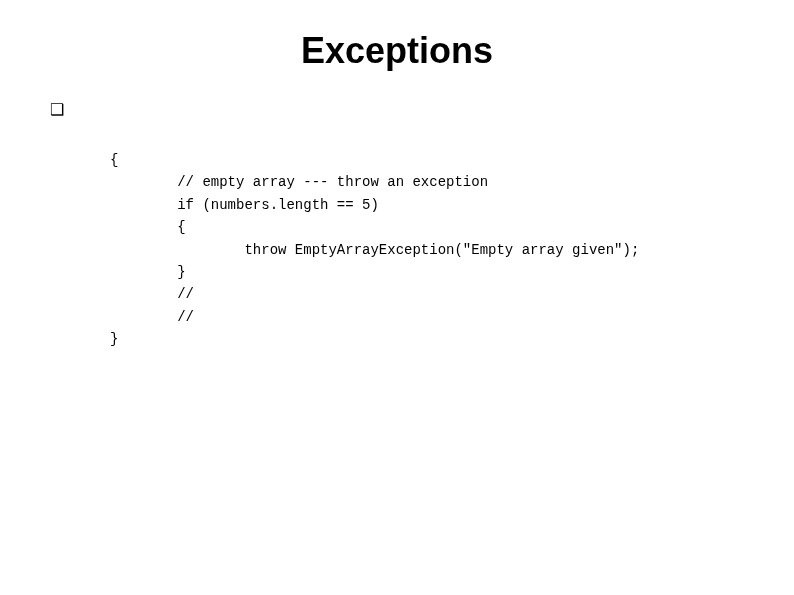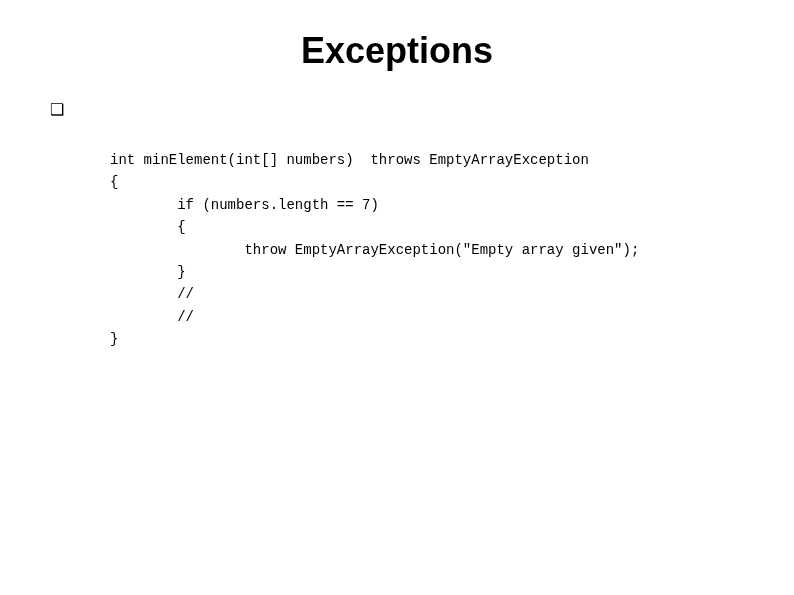--- a/index.html
+++ b/index.html
@@ -67,23 +67,23 @@
 
 <div class="page">
 
   <h1 class="title">Exceptions</h1>
 
   <div class="subtitle-row">
     <span class="bullet">❑</span>
   </div>
 
   <div class="code-block">
-  <span class="code-line">int minElement(int[] numbers)  throws EmptyArrayException</span>
       <span class="code-line">{</span>
-      <span class="code-line">        if (numbers.length == 7)</span>
+      <span class="code-line">        // empty array --- throw an exception</span>
+      <span class="code-line">        if (numbers.length == 5)</span>
       <span class="code-line">        {</span>
       <span class="code-line">                throw EmptyArrayException("Empty array given");</span>
       <span class="code-line">        }</span>
       <span class="code-line"></span>
       <span class="code-line">        //</span>
       <span class="code-line">        //</span>
       <span class="code-line">}</span>
     </div>
 
 </div>

